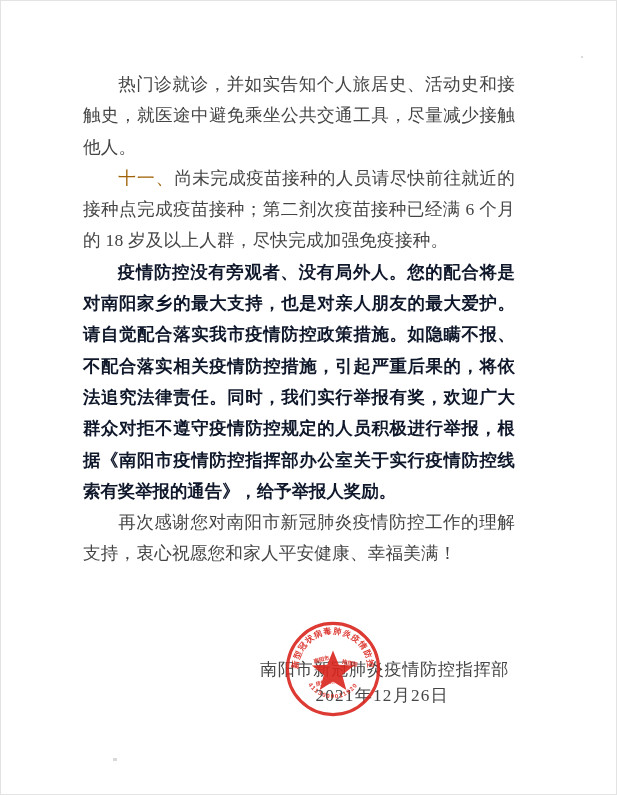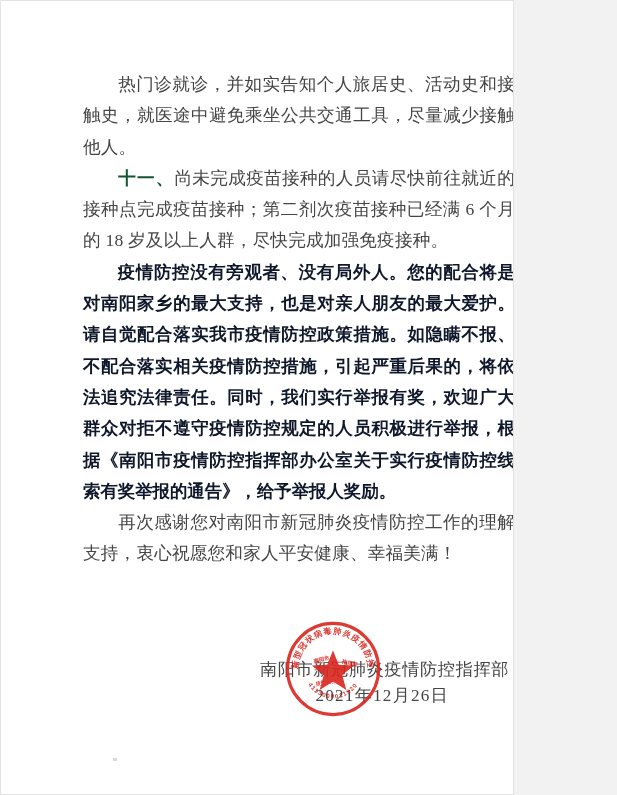--- a/index.html
+++ b/index.html
@@ -2,21 +2,21 @@
 <html><head>
 <meta charset="utf-8">
 <style>
   html, body {
     margin: 0;
     padding: 0;
     background: #f2f2f2;
   }
   .page-canvas {
     position: relative;
-    width: 514px;
+    width: 617px;
     height: 795px;
     background: #ffffff;
     overflow: hidden;
     box-sizing: border-box;
     border: 1px solid #e3e3e3;
   }
   .doc-body {
     position: absolute;
     left: 82px;
     top: 68px;
@@ -44,22 +44,22 @@
     color: #0f172a;
     font-weight: 700;
     font-family: "Liberation Sans", "DejaVu Sans", sans-serif;
     font-size: 17.4px;
     letter-spacing: 0px;
   }
   .para + .para {
     margin-top: 0px;
   }
   .numbered-lead {
-    font-weight: 700;
-    color: #14532d;
+    font-weight: 400;
+    color: #a16207;
     letter-spacing: 1px;
   }
   
   .sign-block {
     position: absolute;
     left: 82px;
     top: 656px;
     width: 432px;
     text-align: right;
     font-family: "Liberation Serif", "DejaVu Serif", serif;

